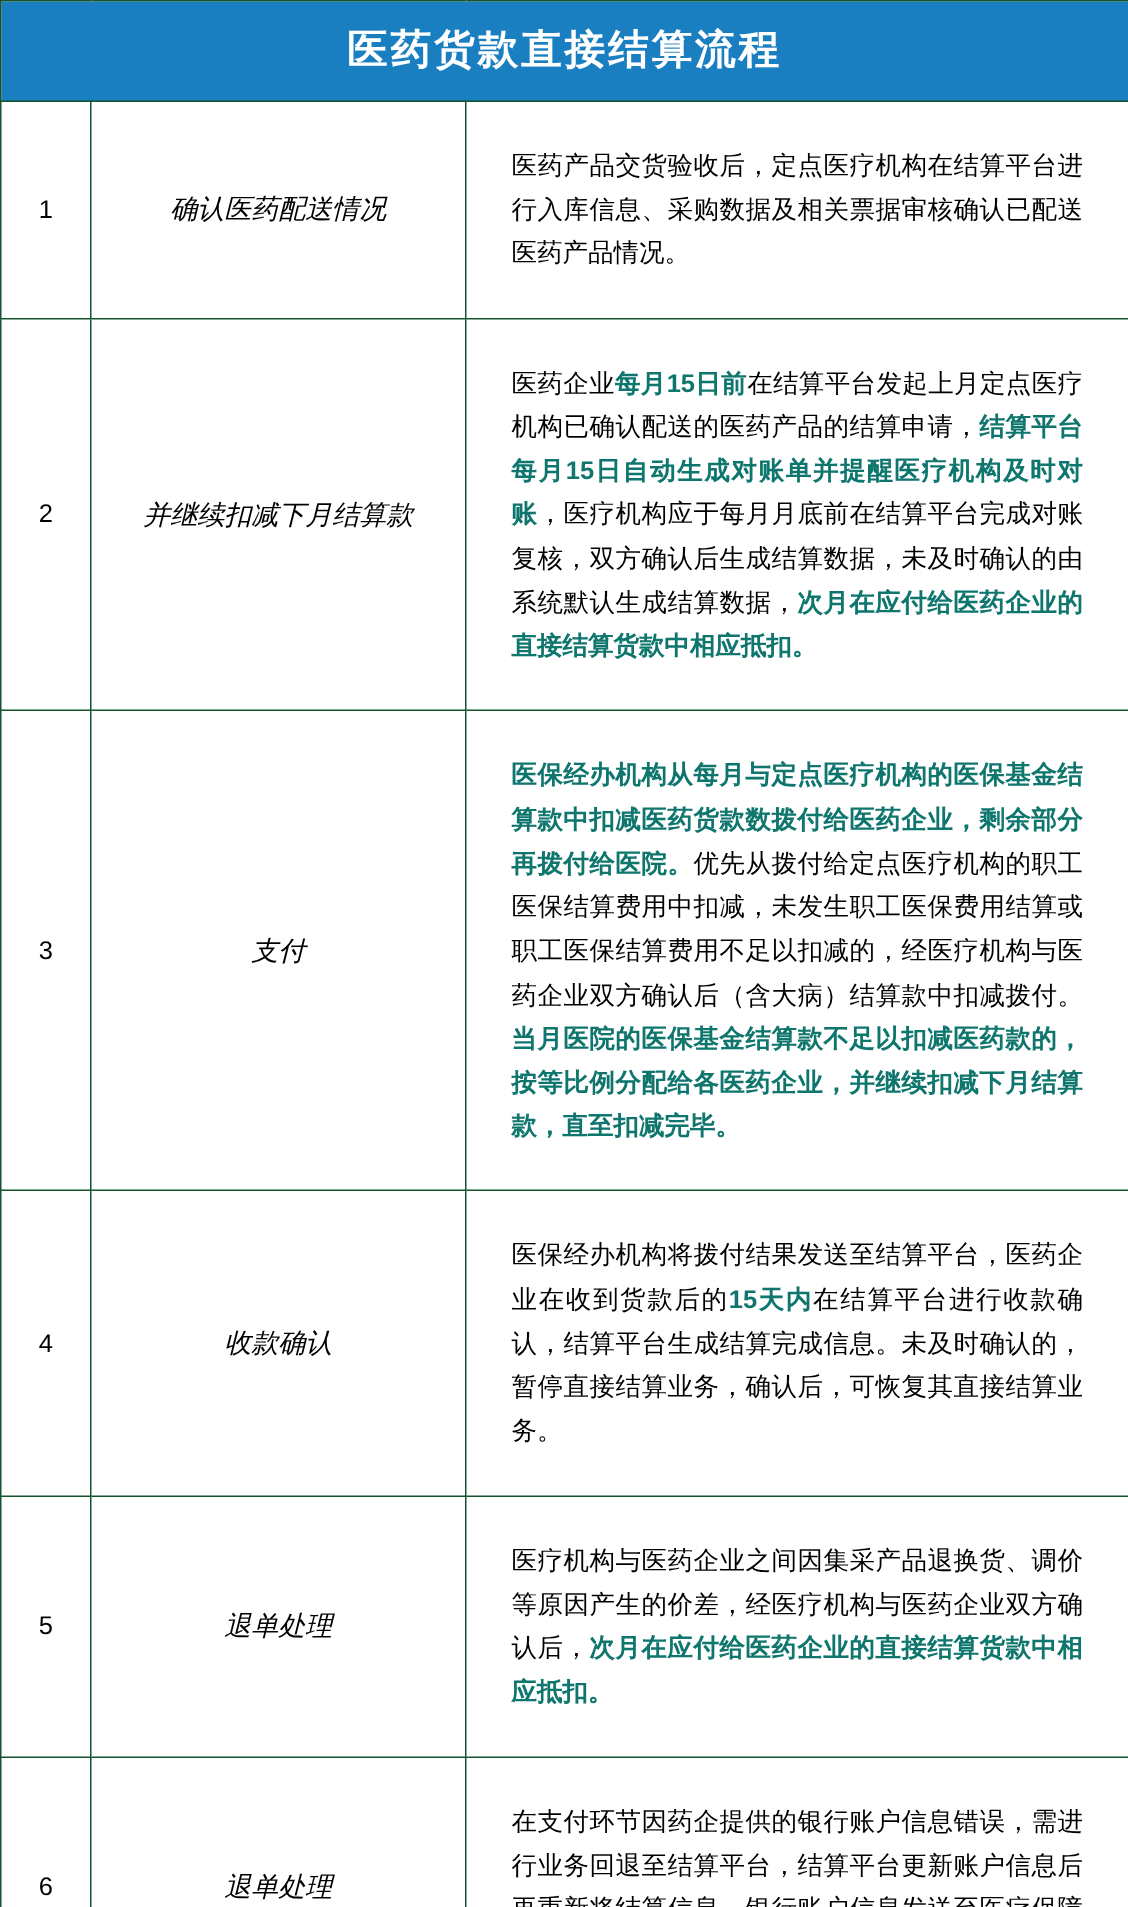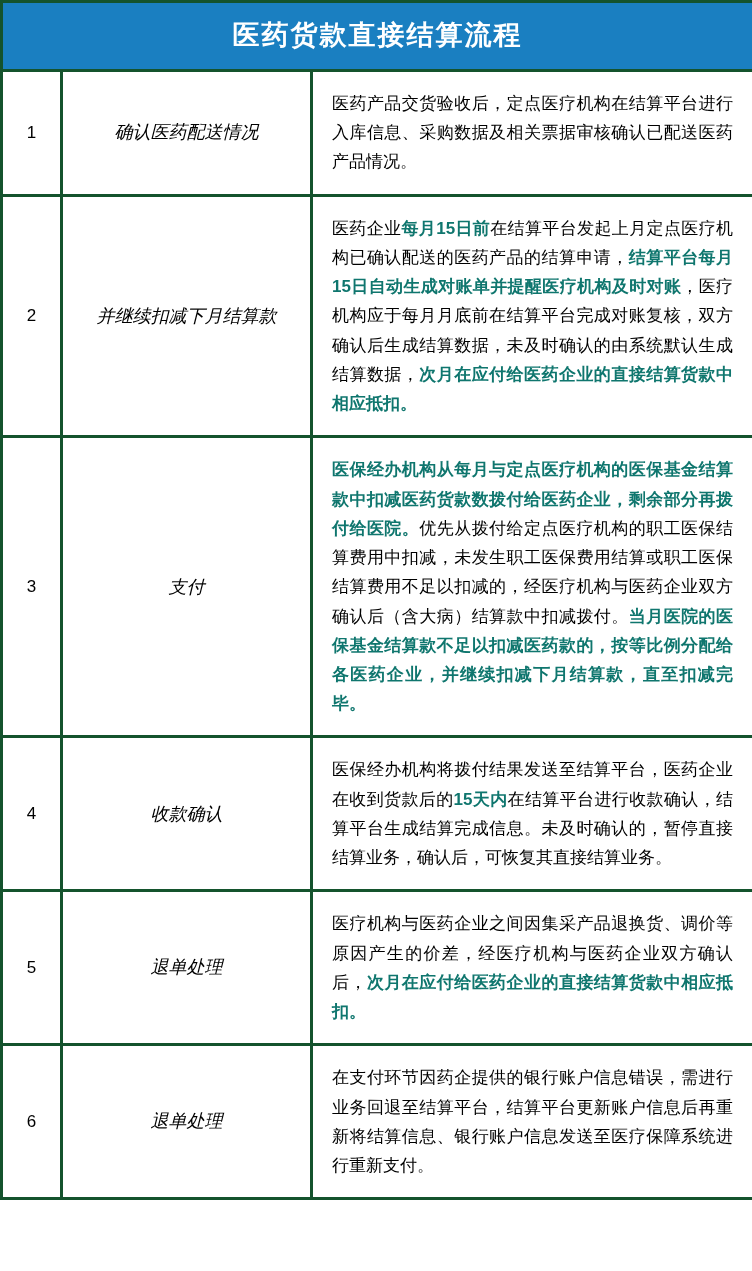--- a/index.html
+++ b/index.html
@@ -15,21 +15,21 @@
   .doc {
     width: 752px;
     box-sizing: border-box;
   }
   table.flow {
     width: 752px;
     border-collapse: collapse;
     table-layout: fixed;
   }
   table.flow td, table.flow th {
-    border: 3px solid #14532d;
+    border: 1px solid #14532d;
     vertical-align: middle;
     box-sizing: border-box;
   }
   .title-cell {
     background: #1a7fc1;
     color: #ffffff;
     text-align: center;
     font-size: 27px;
     font-weight: bold;
     letter-spacing: 2px;
@@ -59,21 +59,21 @@
     padding: 12px 14px 12px 14px;
     text-align: justify;
     text-justify: inter-ideograph;
     color: #000;
   }
   td.desc .hl {
     color: #0f766e;
     font-weight: bold;
   }
   .desc p {
-    margin: 5px;
+    margin: 16px;
   }
 </style>
 </head>
 <body>
 
 <div class="doc">
   <table class="flow">
     <colgroup>
       <col class="col-num">
       <col class="col-step">

